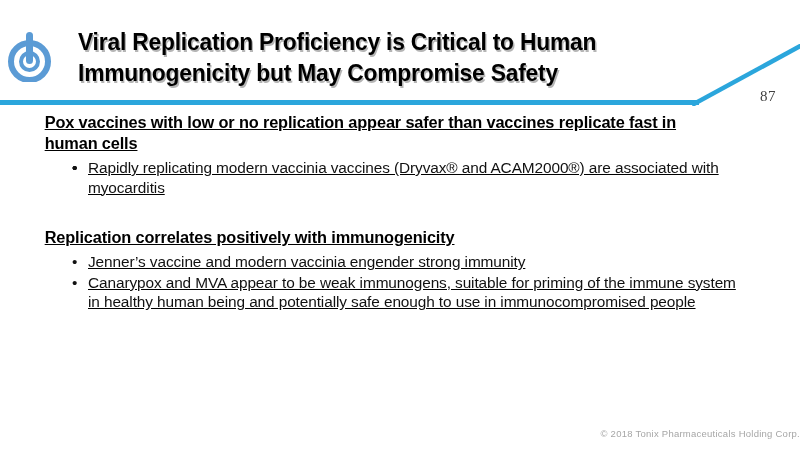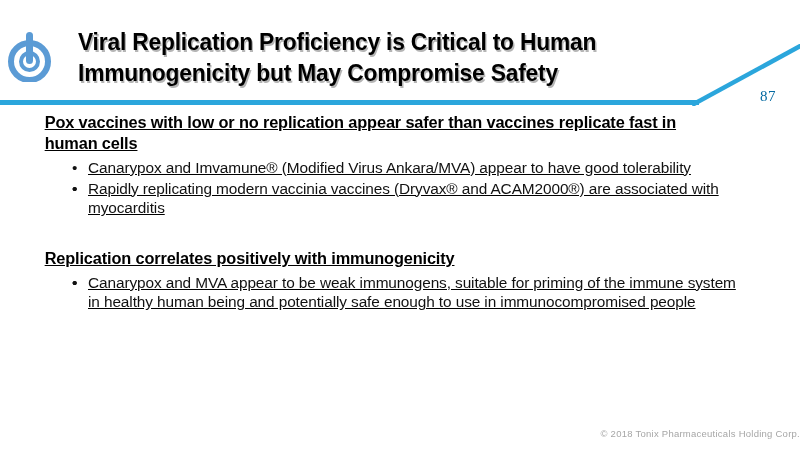--- a/index.html
+++ b/index.html
@@ -68,21 +68,21 @@
     height: 62px;
     overflow: hidden;
   }
   #rule-diagonal svg { display: block; }
 
   #page-number {
     position: absolute;
     left: 760px;
     top: 88px;
     font-size: 15px;
-    color: #0369a1;
+    color: #404040;
     font-family: "Liberation Serif", serif;
     letter-spacing: 0.5px;
   }
 
   
   #body {
     position: absolute;
     left: 0;
     top: 112px;
     width: 800px;
@@ -167,39 +167,39 @@
     <div id="page-number">87</div>
   </div>
 
   <div id="body">
 
     <div class="block">
       <p class="block-heading">Pox vaccines with low or no replication appear safer than vaccines replicate fast in human cells</p>
       <ul class="bullet-list">
         <li class="bullet-item">
           <span class="dot">•</span>
-          <span>Canarypox and Imvamune® (Modified Virus Ankara/MVA) appear to have good tolerability</span>
         </li>
         <li class="bullet-item">
           <span class="dot">•</span>
         </li>
         <li class="bullet-item">
           <span class="dot">•</span>
           <span>Rapidly replicating modern vaccinia vaccines (Dryvax® and ACAM2000®) are associated with myocarditis</span>
         </li>
       </ul>
     </div>
 
     <div class="gap"></div>
 
     <div class="block">
       <p class="block-heading">Replication correlates positively with immunogenicity</p>
       <ul class="bullet-list">
         <li class="bullet-item">
           <span class="dot">•</span>
+          <span>Jenner’s vaccine and modern vaccinia engender strong immunity</span>
         </li>
         <li class="bullet-item">
           <span class="dot">•</span>
           <span>Canarypox and MVA appear to be weak immunogens, suitable for priming of the immune system in healthy human being and potentially safe enough to use in immunocompromised people</span>
         </li>
       </ul>
     </div>
 
   </div>
 

